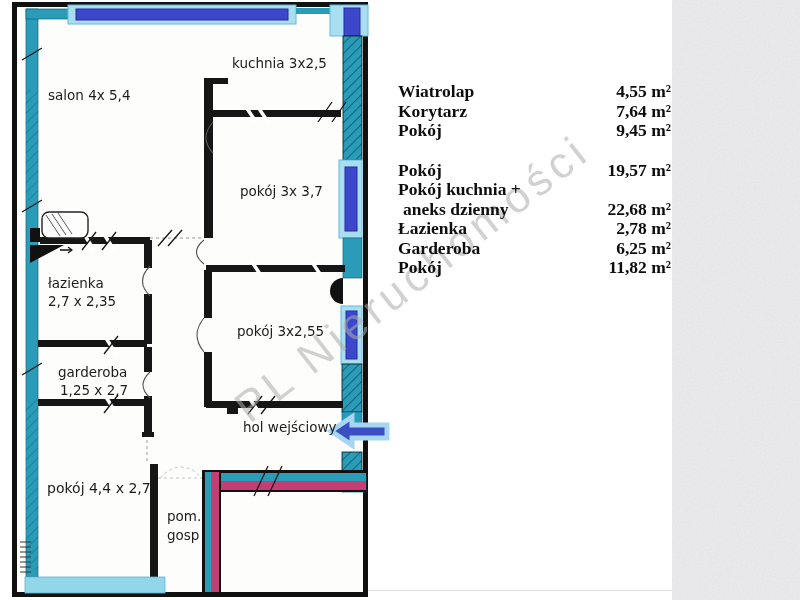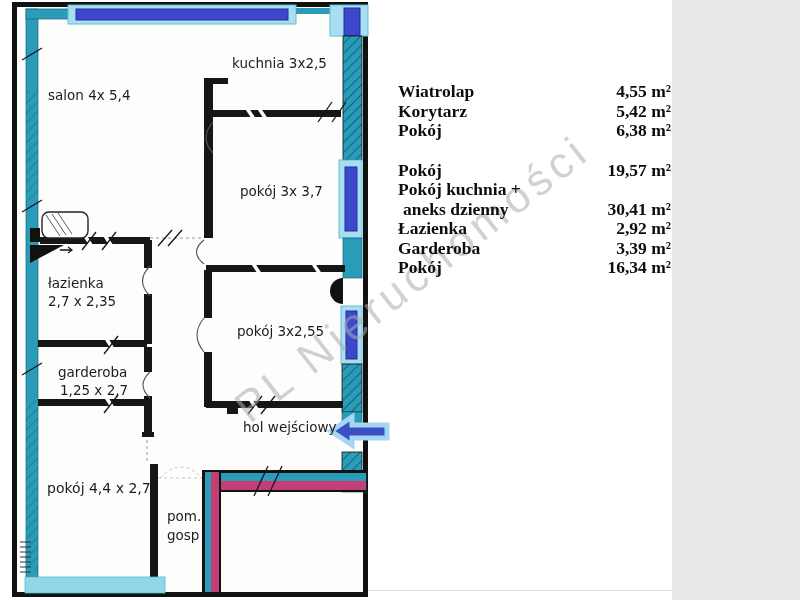--- a/index.html
+++ b/index.html
@@ -214,50 +214,50 @@
 
   <div class="watermark">PL Nieruchomości</div>
 
   <div class="area-table">
     <div class="arow">
       <span class="aname">Wiatrolap</span>
       <span class="aval">4,55 m²</span>
     </div>
     <div class="arow">
       <span class="aname">Korytarz</span>
-      <span class="aval">5,42 m²</span>
+      <span class="aval">7,64 m²</span>
     </div>
     <div class="arow">
       <span class="aname">Pokój</span>
-      <span class="aval">6,38 m²</span>
+      <span class="aval">9,45 m²</span>
     </div>
     <div class="spacer1"></div>
     <div class="arow">
       <span class="aname">Pokój</span>
       <span class="aval">19,57 m²</span>
     </div>
     <div class="arow">
       <span class="aname">Pokój kuchnia +</span>
       <span class="aval"></span>
     </div>
     <div class="arow">
       <span class="aname indent">aneks dzienny</span>
-      <span class="aval">30,41 m²</span>
+      <span class="aval">22,68 m²</span>
     </div>
     <div class="arow">
       <span class="aname">Łazienka</span>
-      <span class="aval">2,92 m²</span>
+      <span class="aval">2,78 m²</span>
     </div>
     <div class="arow">
       <span class="aname">Garderoba</span>
-      <span class="aval">3,39 m²</span>
+      <span class="aval">6,25 m²</span>
     </div>
     <div class="arow">
       <span class="aname">Pokój</span>
-      <span class="aval">16,34 m²</span>
+      <span class="aval">11,82 m²</span>
     </div>
     <div class="spacer2"></div>
   </div>
 
   <div class="noise-strip">
     <svg width="128" height="600" viewBox="0 0 128 600" preserveAspectRatio="none">
       <filter id="grain" x="0" y="0" width="100%" height="100%">
         <feTurbulence type="fractalNoise" baseFrequency="0.55" numOctaves="3" seed="7" stitchTiles="stitch"></feTurbulence>
         <feColorMatrix type="matrix" values="0 0 0 0 0.72  0 0 0 0 0.72  0 0 0 0 0.74  0 0 0 0.9 0.05"></feColorMatrix>
       </filter>

